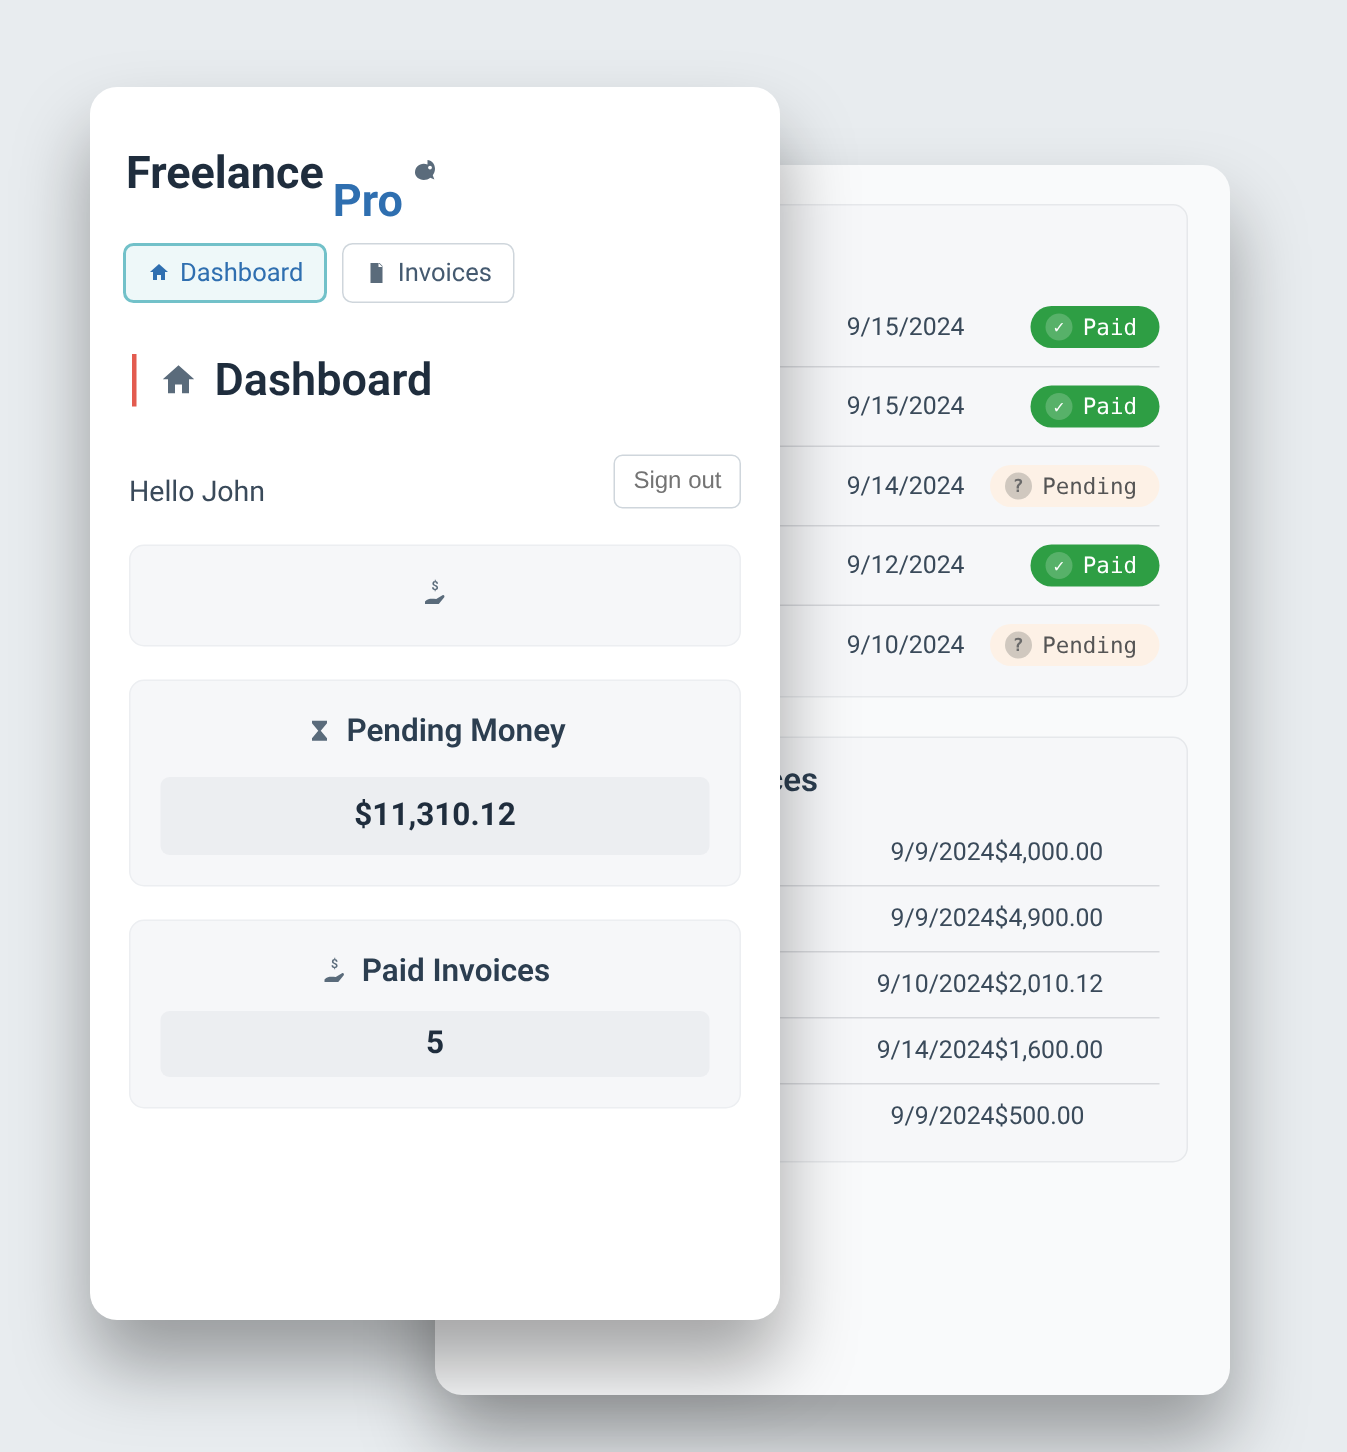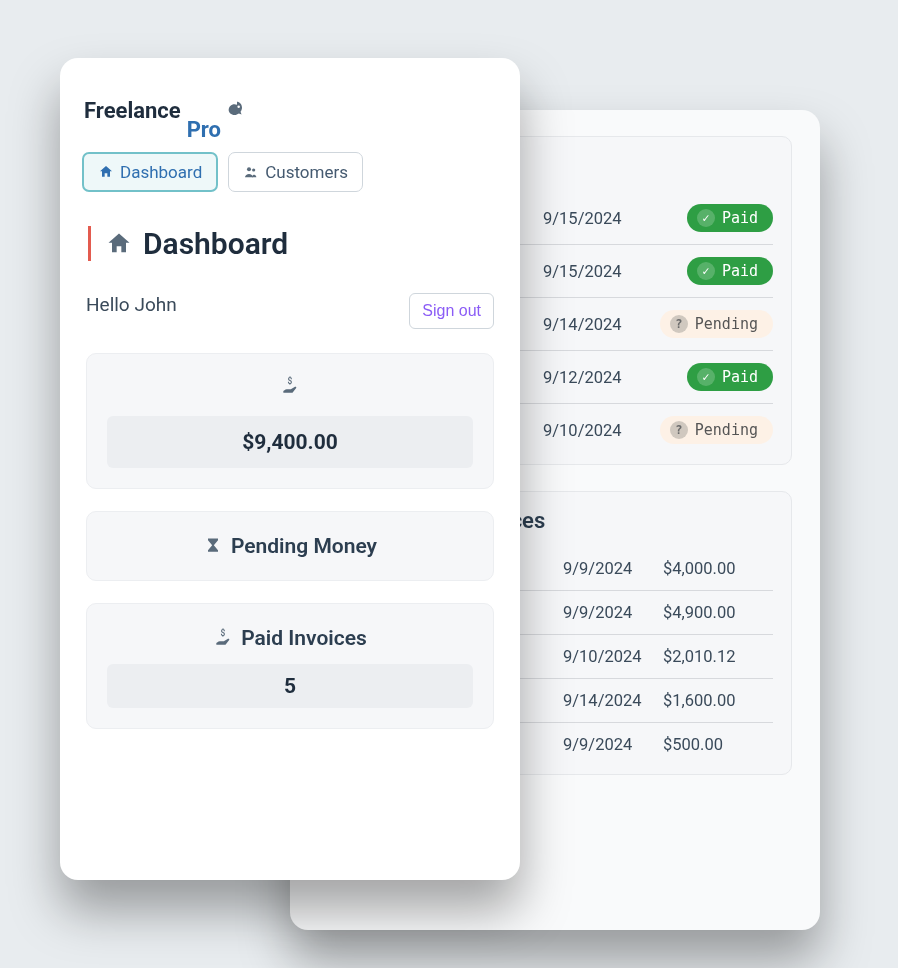--- a/index.html
+++ b/index.html
@@ -52,21 +52,21 @@
   .row .desc {
     flex: 1 1 auto;
     white-space: nowrap;
     overflow: hidden;
     text-overflow: ellipsis;
     padding-right: 8px;
   }
   .row .date {
     width: 100px;
     flex: 0 0 100px;
-    text-align: left;
+    text-align: right;
   }
   .row .amount {
     width: 110px;
     flex: 0 0 110px;
     text-align: left;
   }
   .row .badge-wrap {
     width: 130px;
     flex: 0 0 130px;
     display: flex;
@@ -102,21 +102,21 @@
     border-radius: 18px;
     box-shadow: 0 30px 50px rgba(0,0,0,0.35);
     padding: 18px 22px 0 22px;
     overflow: hidden;
   }
 
   .brand {
     display: flex;
     align-items: center;
     gap: 6px;
-    font-size: 22px;
+    font-size: 30px;
     font-weight: 700;
     margin: 2px 0 10px 2px;
   }
   .brand .fl { color: #1f2d3d; }
   .brand .pro { color: #2f6fb0; margin-top: 39px; }
   .brand svg { width: 20px; height: 20px; }
 
   .tabs {
     display: flex;
     gap: 10px;
@@ -149,32 +149,32 @@
     font-weight: 600;
     color: #1f2d3d;
     border-left: 3px solid #e35b4f;
     padding-left: 14px;
     margin: 0 0 32px 6px;
   }
   .page-title svg { width: 28px; height: 28px; }
 
   .hello-row {
     display: flex;
-    align-items: flex-start;
+    align-items: flex-end;
     justify-content: space-between;
     margin: 0 4px 24px 4px;
     font-size: 19px;
     color: #3a4a5a;
   }
   .signout {
     border: 1px solid #cfd6dc;
     border-radius: 6px;
     padding: 8px 12px;
     font-size: 16px;
-    color: #8b5cf6;
+    color: #737373;
     background: #fff;
     cursor: pointer;
   }
 
   .stat-card {
     background: #f6f7f9;
     border: 1px solid #eceef1;
     border-radius: 10px;
     padding: 22px 20px 20px 20px;
     margin: 0 4px 22px 4px;
@@ -305,26 +305,24 @@
 
   <div class="tabs">
     <div class="tab active">
       <svg viewBox="0 0 24 24" fill="#2f6fb0">
           <path d="M12 3l9 8h-3v8h-4v-5h-4v5H6v-8H3z"></path>
         </svg>
       <span>Dashboard</span>
     </div>
     <div class="tab">
       <svg viewBox="0 0 24 24" fill="#5a6b7b">
-          <circle cx="9" cy="8" r="3"></circle>
-          <circle cx="16" cy="9" r="2.4"></circle>
-          <path d="M3 20c0-3 3-5 6-5s6 2 6 5z"></path>
-          <path d="M13.5 20c.3-2 1.3-3.5 2.5-4 2 0 4 1.5 4 4z"></path>
-        </svg>
-      <span>Customers</span>
+          <path d="M6 2h9l3 3v17H6z"></path>
+          <path d="M14 2v4h4" fill="#fff"></path>
+        </svg>
+      <span>Invoices</span>
     </div>
   </div>
 
   <div class="page-title">
     <svg viewBox="0 0 24 24" fill="#5a6b7b">
         <path d="M12 3l9 8h-3v8h-4v-5h-4v5H6v-8H3z"></path>
       </svg>
     <span>Dashboard</span>
   </div>
 
@@ -333,30 +331,30 @@
     <button class="signout">Sign out</button>
   </div>
 
   <div class="stat-card">
     <div class="stat-title">
       <svg viewBox="0 0 24 24" fill="#5a6b7b">
           <path d="M4 18c3-3 6-2 9-2l5-3c1-.6 2 .5 1.4 1.5L15 20H4z"></path>
           <text x="12" y="9" font-size="10" text-anchor="middle" fill="#5a6b7b">$</text>
         </svg>
     </div>
-    <div class="stat-value">$9,400.00</div>
   </div>
 
   <div class="stat-card">
     <div class="stat-title">
       <svg viewBox="0 0 24 24" fill="#5a6b7b">
           <path d="M6 3h12v2l-5 6 5 6v2H6v-2l5-6-5-6z"></path>
         </svg>
       <span>Pending Money</span>
     </div>
+    <div class="stat-value">$11,310.12</div>
   </div>
 
   <div class="stat-card tight">
     <div class="stat-title">
       <svg viewBox="0 0 24 24" fill="#5a6b7b">
           <path d="M4 18c3-3 6-2 9-2l5-3c1-.6 2 .5 1.4 1.5L15 20H4z"></path>
           <text x="12" y="9" font-size="10" text-anchor="middle" fill="#5a6b7b">$</text>
         </svg>
       <span>Paid Invoices</span>
     </div>

